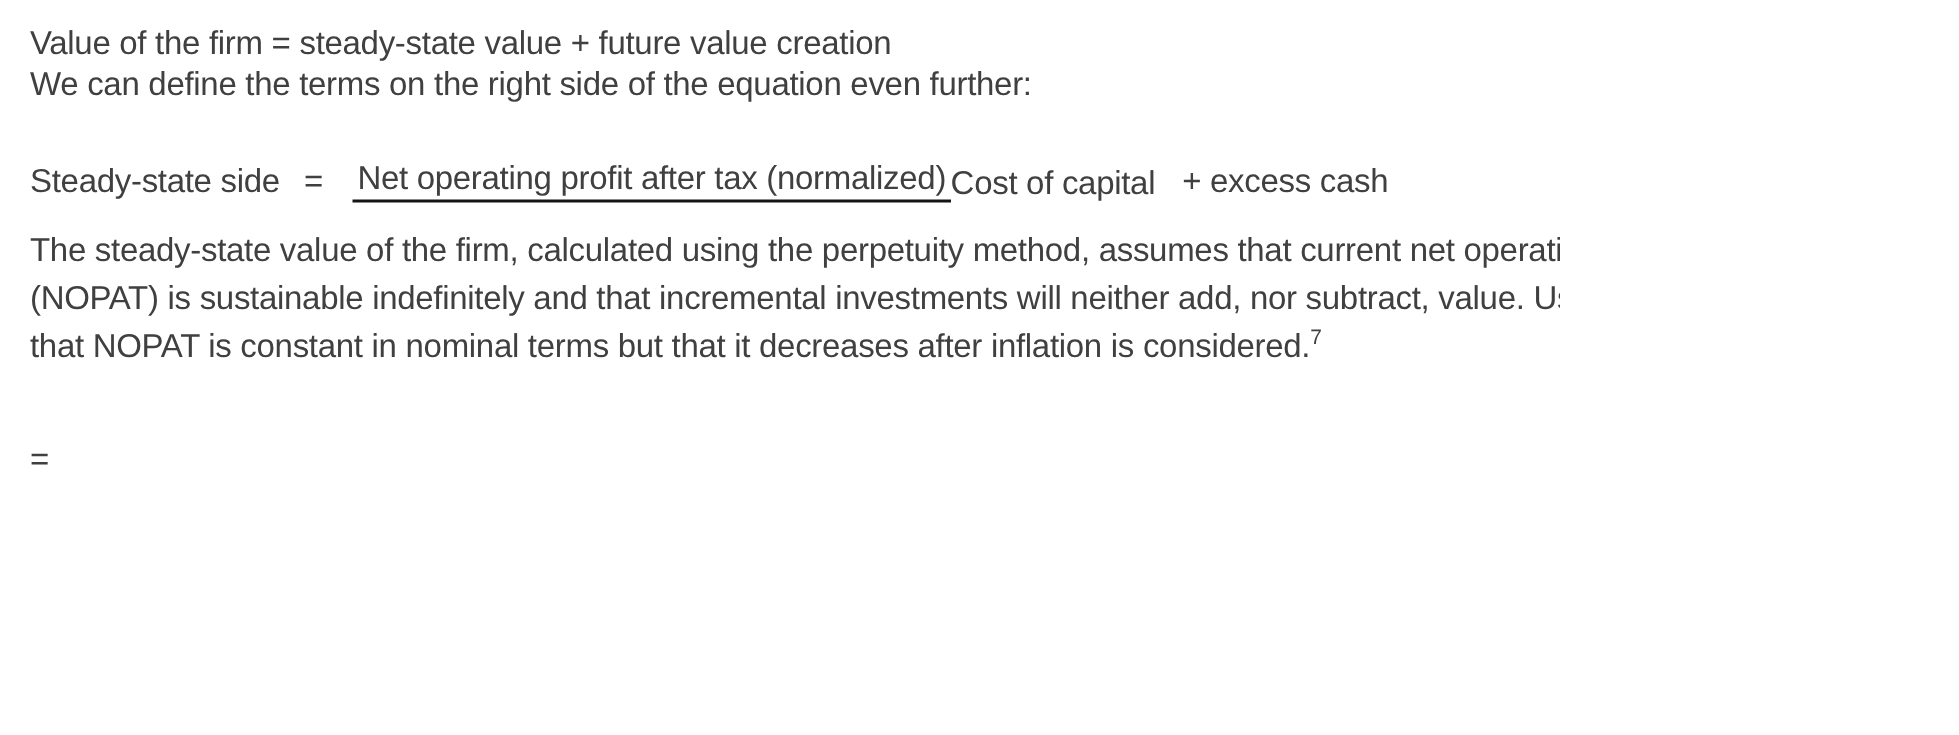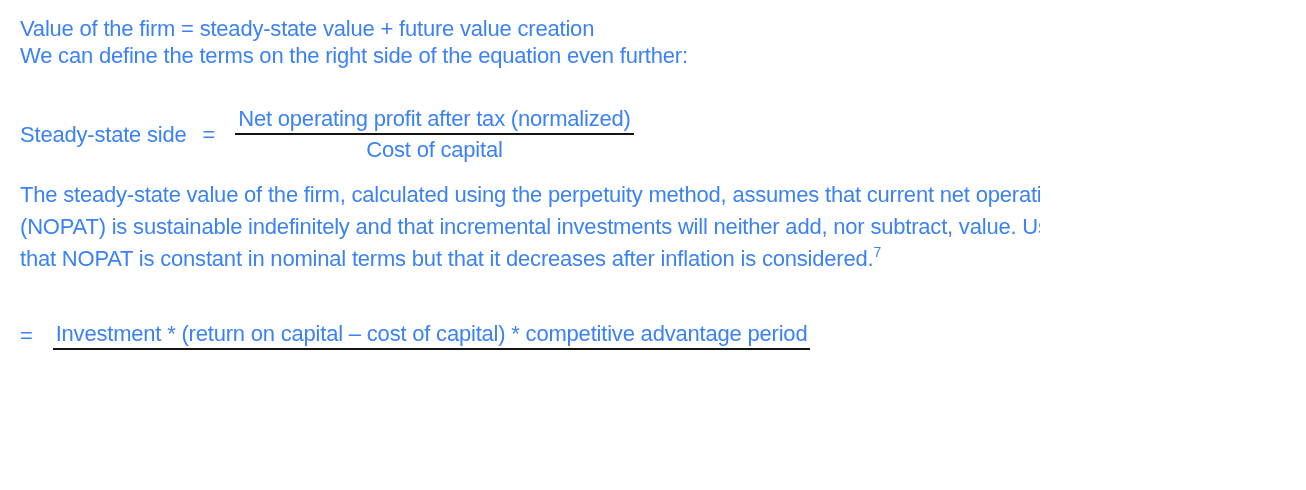--- a/index.html
+++ b/index.html
@@ -5,21 +5,21 @@
   html, body {
     margin: 0;
     padding: 0;
     background: #ffffff;
   }
   .page {
     position: relative;
     width: 1040px;
     height: 490px;
     background: #ffffff;
-    color: #3b82f6;
+    color: #404040;
     font-family: "Liberation Sans", sans-serif;
     font-size: 22px;
     letter-spacing: -0.2px;
     overflow: hidden;
     box-sizing: border-box;
     padding: 15px 20px 0 20px;
   }
   .text-line {
     line-height: 27px;
     white-space: nowrap;
@@ -38,21 +38,21 @@
     margin-top: 44px;
   }
   .formula-label {
     margin-right: 16px;
   }
   .equals {
     margin-right: 20px;
   }
   .fraction {
     display: inline-flex;
-    flex-direction: column;
+    flex-direction: row;
     align-items: center;
     text-align: center;
   }
   .fraction .numerator {
     padding: 0 3px 1px 3px;
     border-bottom: 2px solid #141414;
     line-height: 26px;
   }
   .fraction .denominator {
     padding-top: 2px;
@@ -83,24 +83,24 @@
 
   <div class="text-line intro-line">We can define the terms on the right side of the equation even further:</div>
 
   <div class="formula-row steady">
     <span class="formula-label">Steady-state side</span>
     <span class="equals">=</span>
     <span class="fraction">
       <span class="numerator">Net operating profit after tax (normalized)</span>
       <span class="denominator">Cost of capital</span>
     </span>
+    <span class="addend">+ excess cash</span>
   </div>
 
   <div class="body-paragraph"><span>The steady-state value of the firm, calculated using the perpetuity method, assumes that current net operating profit after tax (NOPAT) is sustainable indefinitely and that incremental investments will neither add, nor subtract, value. Using this method implies that NOPAT is constant in nominal terms but that it decreases after inflation is considered.</span><sup class="footnote-ref">7</sup></div>
 
   <div class="formula-row future">
     <span class="equals">=</span>
     <span class="fraction">
-      <span class="numerator">Investment * (return on capital – cost of capital) * competitive advantage period</span>
     </span>
   </div>
 
 </div>
 
 </body></html>

